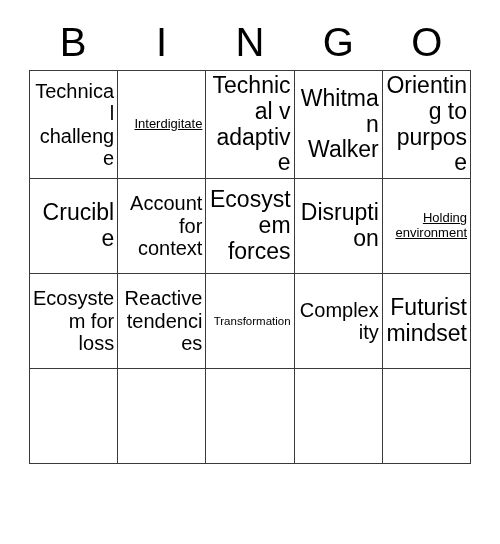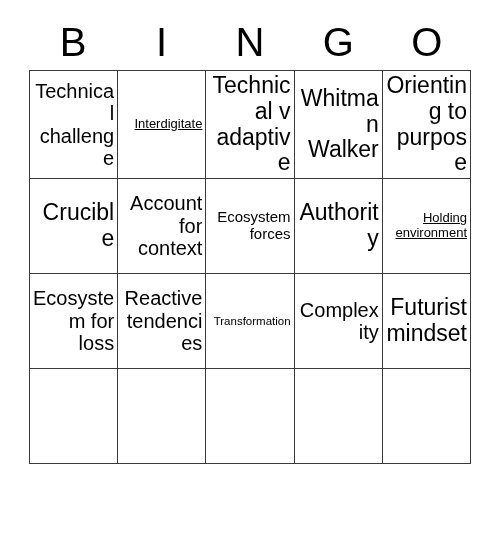--- a/index.html
+++ b/index.html
@@ -59,21 +59,21 @@
   .cell-text {
     display: block;
     line-height: 1.12;
     word-wrap: break-word;
   }
 
   
   .fs-xxl { font-size: 20px; }
   .fs-xl  { font-size: 23px; }
   .fs-lg  { font-size: 20px; }
-  .fs-md  { font-size: 15px; }
+  .fs-md  { font-size: 23px; }
   .fs-sm  { font-size: 13px; text-decoration: underline; }
   .fs-xs  { font-size: 11.5px; }
 </style>
 </head>
 <body>
 
 <div id="bingo-card">
 
   <div class="bingo-header">
     <div class="header-cell">B</div>
@@ -106,21 +106,21 @@
         <td>
             <span class="cell-text fs-xl">Crucible</span>
           </td>
         <td>
             <span class="cell-text fs-xxl">Account for context</span>
           </td>
         <td>
             <span class="cell-text fs-md">Ecosystem forces</span>
           </td>
         <td>
-            <span class="cell-text fs-xl">Authority</span>
+            <span class="cell-text fs-xl">Disruption</span>
           </td>
         <td>
             <span class="cell-text fs-sm">Holding environment</span>
           </td>
       </tr>
       <tr>
         <td>
             <span class="cell-text fs-lg">Ecosystem for loss</span>
           </td>
         <td>

